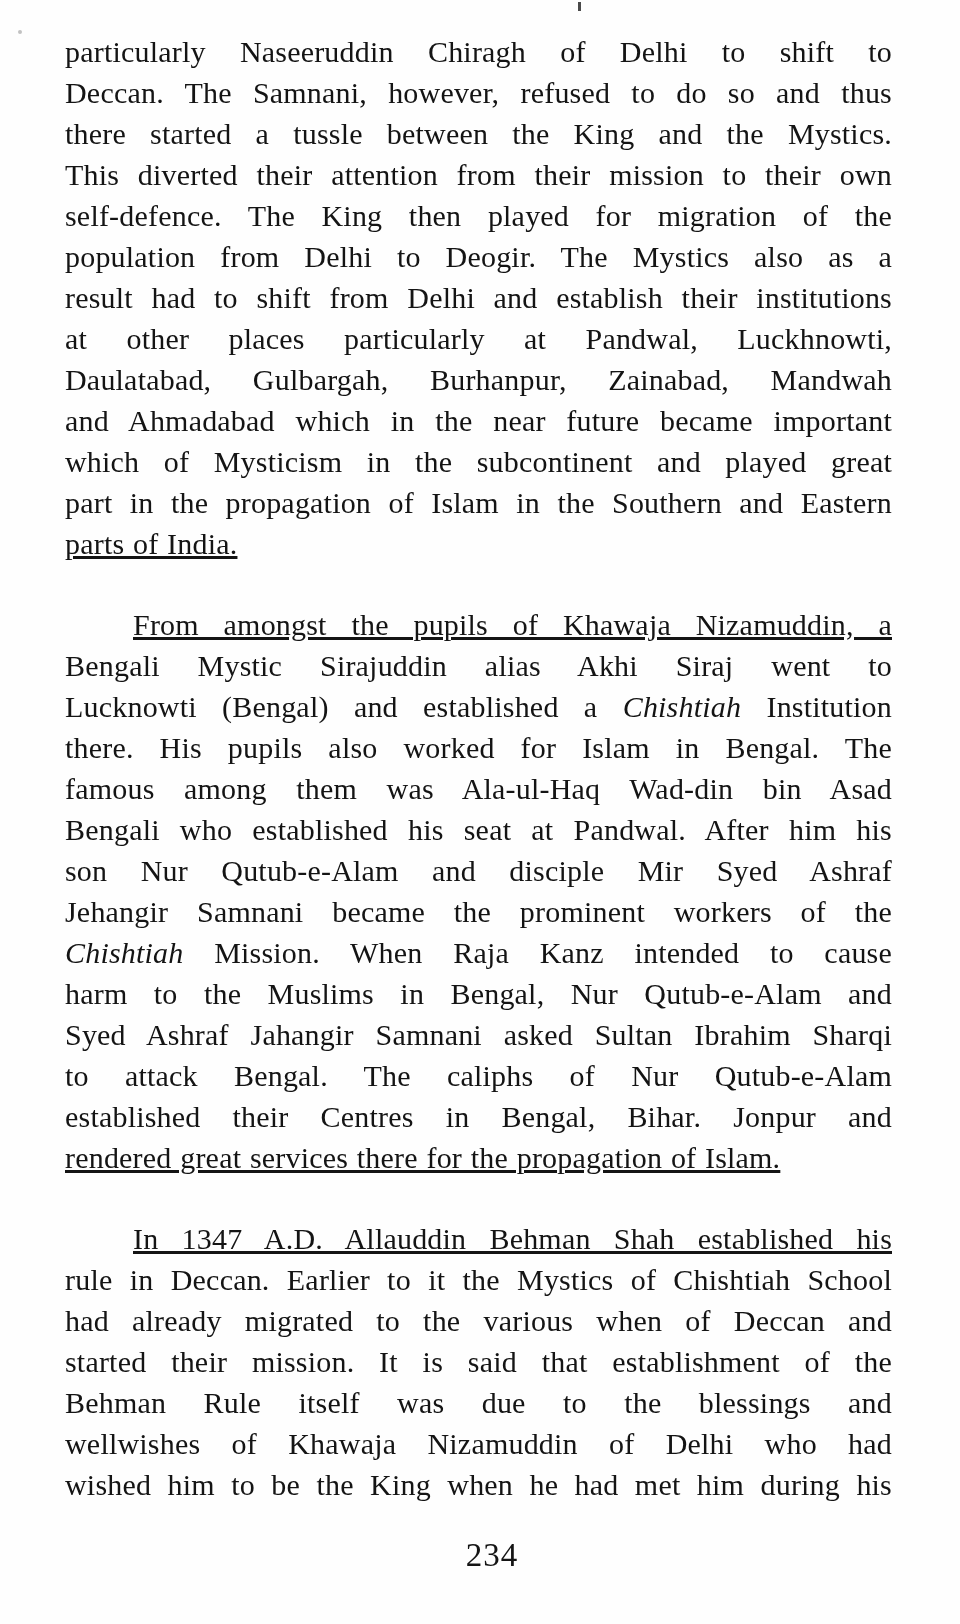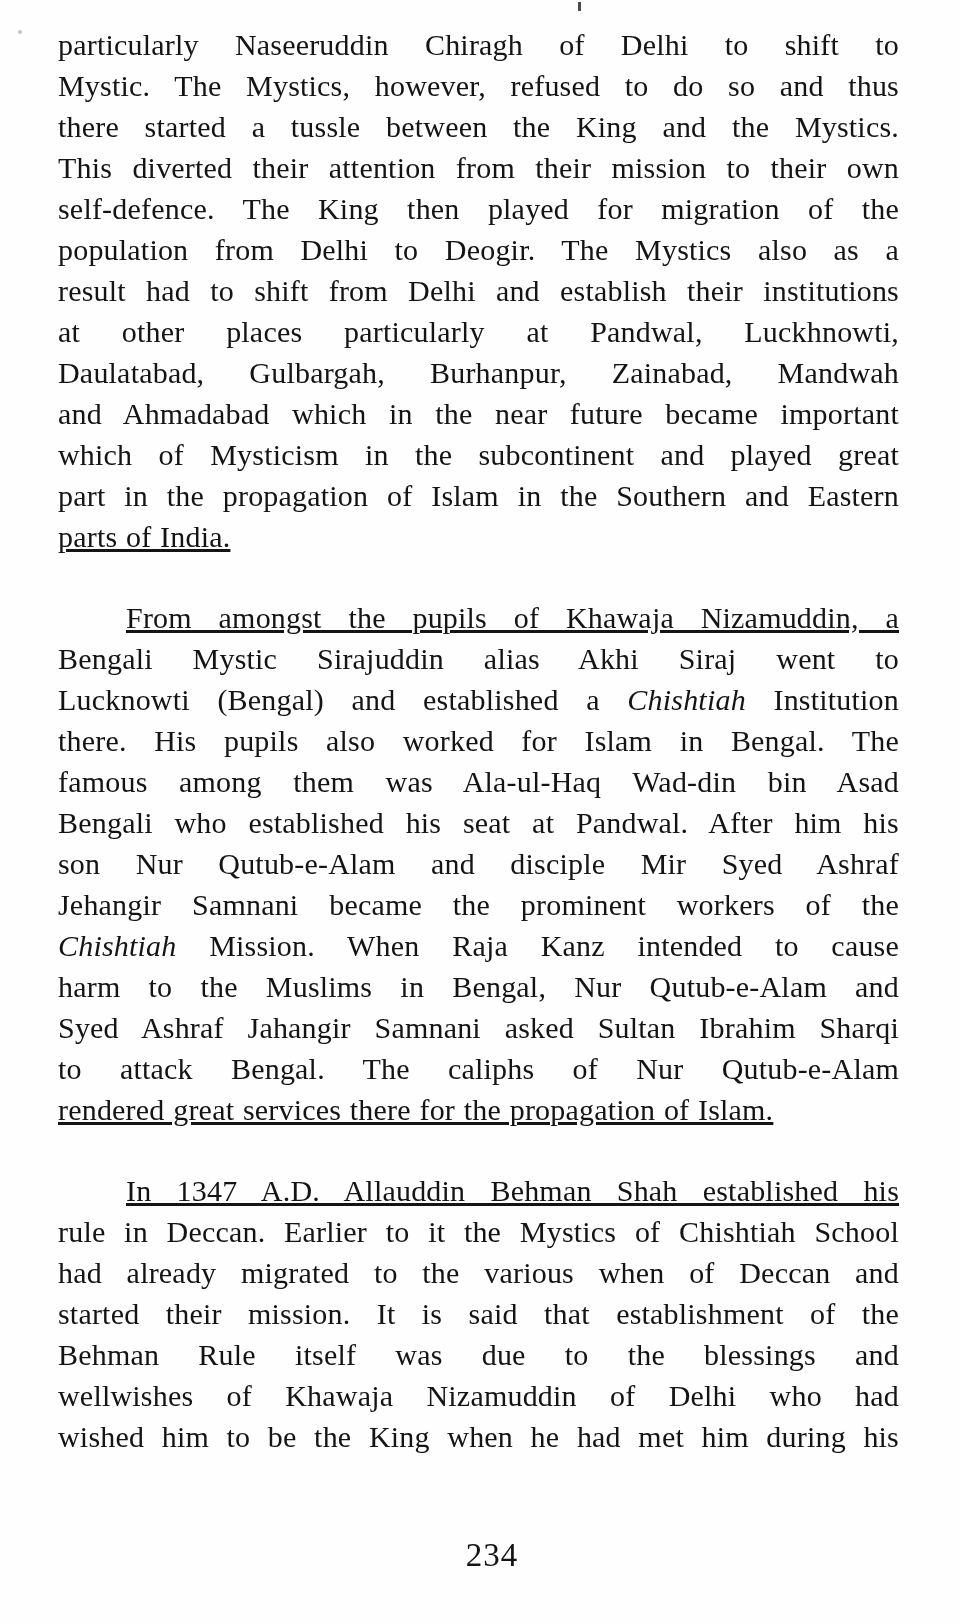--- a/index.html
+++ b/index.html
@@ -34,21 +34,21 @@
     background: #9a9a9a;
     opacity: 0.6;
   }
   .text-block {
     position: absolute;
     left: 50px;
     top: 16px;
     width: 857px;
   }
   .paragraph {
-    margin: 8px;
+    margin: 15px;
   }
   .paragraph + .paragraph {
     margin-top: 40px;
   }
   .line {
     font-size: 30px;
     line-height: 41px;
     height: 41px;
     text-align: justify;
     text-align-last: justify;
@@ -75,21 +75,21 @@
 </style>
 </head>
 <body>
 
 <div class="scan-page">
   <div class="artifact-tick"></div>
   <div class="artifact-dot"></div>
   <main class="text-block">
       <div class="paragraph">
         <div class="line">particularly Naseeruddin Chiragh of Delhi to shift to</div>
-        <div class="line">Mystic. The Mystics, however, refused to do so and thus</div>
+        <div class="line">Deccan. The Samnani, however, refused to do so and thus</div>
         <div class="line">there started a tussle between the King and the Mystics.</div>
         <div class="line">This diverted their attention from their mission to their own</div>
         <div class="line">self-defence. The King then played for migration of the</div>
         <div class="line">population from Delhi to Deogir. The Mystics also as a</div>
         <div class="line">result had to shift from Delhi and establish their institutions</div>
         <div class="line">at other places particularly at Pandwal, Luckhnowti,</div>
         <div class="line">Daulatabad, Gulbargah, Burhanpur, Zainabad, Mandwah</div>
         <div class="line">and Ahmadabad which in the near future became important</div>
         <div class="line">which of Mysticism in the subcontinent and played great</div>
         <div class="line">part in the propagation of Islam in the Southern and Eastern</div>
@@ -101,20 +101,21 @@
         <div class="line">Lucknowti (Bengal) and established a <i>Chishtiah</i> Institution</div>
         <div class="line">there. His pupils also worked for Islam in Bengal. The</div>
         <div class="line">famous among them was Ala-ul-Haq Wad-din bin Asad</div>
         <div class="line">Bengali who established his seat at Pandwal. After him his</div>
         <div class="line">son Nur Qutub-e-Alam and disciple Mir Syed Ashraf</div>
         <div class="line">Jehangir Samnani became the prominent workers of the</div>
         <div class="line"><i>Chishtiah</i> Mission. When Raja Kanz intended to cause</div>
         <div class="line">harm to the Muslims in Bengal, Nur Qutub-e-Alam and</div>
         <div class="line">Syed Ashraf Jahangir Samnani asked Sultan Ibrahim Sharqi</div>
         <div class="line">to attack Bengal. The caliphs of Nur Qutub-e-Alam</div>
+        <div class="line">established their Centres in Bengal, Bihar. Jonpur and</div>
         <div class="line lastline">rendered great services there for the propagation of Islam.</div>
       </div>
       <div class="paragraph">
         <div class="line indent">In 1347 A.D. Allauddin Behman Shah established his</div>
         <div class="line">rule in Deccan. Earlier to it the Mystics of Chishtiah School</div>
         <div class="line">had already migrated to the various when of Deccan and</div>
         <div class="line">started their mission. It is said that establishment of the</div>
         <div class="line">Behman Rule itself was due to the blessings and</div>
         <div class="line">wellwishes of Khawaja Nizamuddin of Delhi who had</div>
         <div class="line">wished him to be the King when he had met him during his</div>

